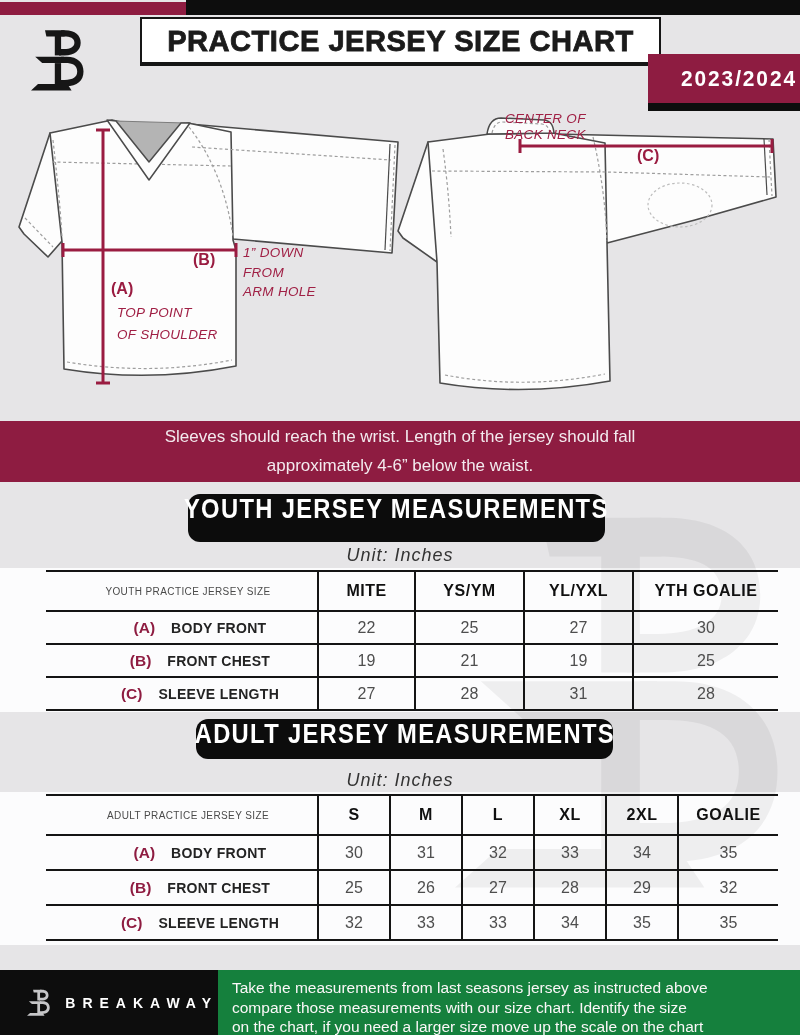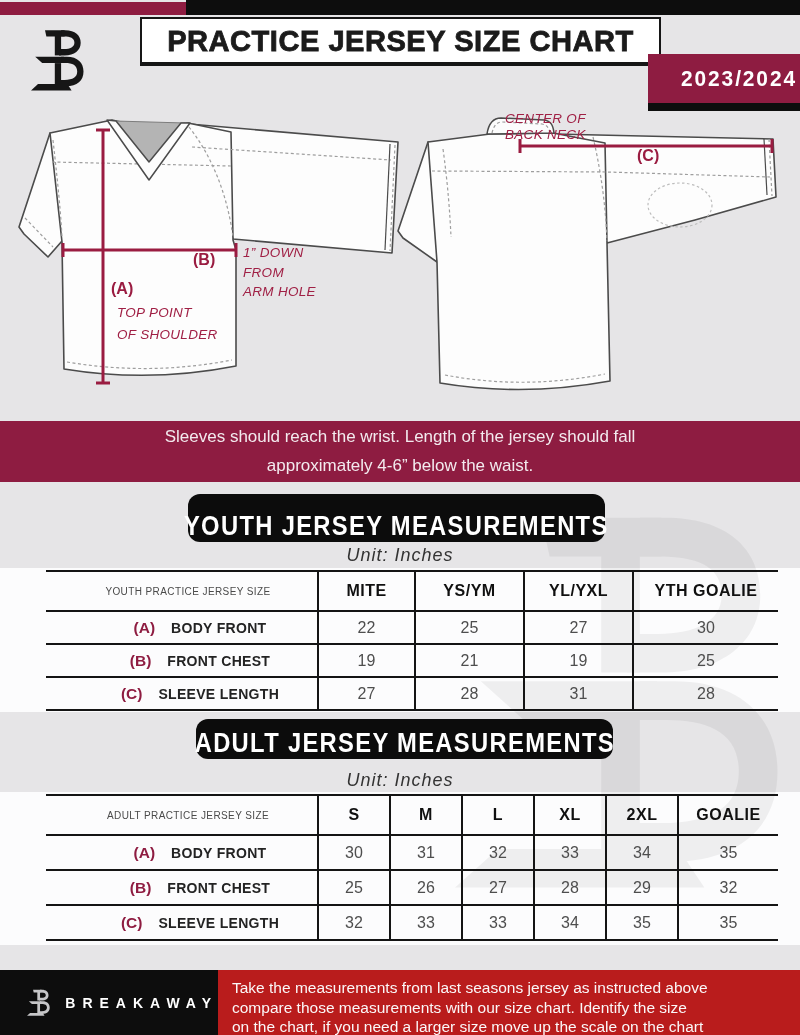--- a/index.html
+++ b/index.html
@@ -25,21 +25,21 @@
      display:inline-block;transform:scaleX(.95);white-space:nowrap;}
   .logo-svg{display:block;}
   
   .ann-key{font-size:16px;font-weight:bold;color:#9A1C41;}
   .ann-txt{font-size:13.5px;font-style:italic;color:#A02045;letter-spacing:.3px;}
   
   #notice{left:0;top:421px;width:800px;height:61px;background:#8E1C41;
      display:flex;flex-direction:column;align-items:center;justify-content:center;gap:7px;}
   #notice div{font-size:17px;color:#F3EAEE;line-height:22px;}
   
-  .sec-banner{background:#0C0C0C;border-radius:12px;display:flex;align-items:flex-end;justify-content:center;}
+  .sec-banner{background:#0C0C0C;border-radius:12px;display:flex;align-items:flex-start;justify-content:center;}
   .sec-banner span{color:#FFFFFF;font-weight:bold;font-size:27px;letter-spacing:1.5px;
      display:inline-block;transform:scaleX(.88);white-space:nowrap;}
   .unit{width:800px;text-align:center;font-size:18px;font-style:italic;color:#333333;letter-spacing:1px;}
   
   table.size-table{border-collapse:collapse;table-layout:fixed;width:732px;
      border-bottom:2px solid #141414;background:transparent;}
   table.size-table td{border-top:2px solid #141414;padding:0;text-align:center;}
   table.size-table td + td{border-left:2px solid #141414;}
   tr.hrow{height:40px;}
   tr.drow{height:33px;}
@@ -47,21 +47,21 @@
   td.first{text-align:left;}
   .col-title{font-size:10px;color:#4A4A4A;letter-spacing:.4px;padding-left:13px;display:block;}
   .shead{font-size:16px;font-weight:bold;color:#101010;letter-spacing:.5px;}
   .val{font-size:16px;color:#4E4E4E;}
   .rkey{font-size:15.5px;font-weight:bold;color:#8E1C41;margin-left:37px;}
   .rlabel{font-size:14px;font-weight:bold;color:#232323;letter-spacing:.3px;margin-left:16px;}
   
   #footer{left:0;top:970px;width:800px;height:65px;display:flex;}
   #footer-brand{width:218px;background:#0D0D0D;display:flex;align-items:center;padding-left:24px;box-sizing:border-box;gap:11px;}
   #footer-brand .brand-name{color:#FFFFFF;font-size:14px;font-weight:bold;letter-spacing:7px;white-space:nowrap;}
-  #footer-note{flex:1;background:#b91c1c;padding:8px 2px 0 14px;box-sizing:border-box;}
+  #footer-note{flex:1;background:#15803d;padding:8px 2px 0 14px;box-sizing:border-box;}
   #footer-note div{color:#FBF7F8;font-size:15.5px;line-height:19.5px;}
   .seam{fill:none;stroke:#9E9E9E;stroke-width:1.2;stroke-dasharray:3 2.5;}
   .mline{stroke:#9A1C41;stroke-width:3;fill:none;}
 </style>
 </head>
 <body>
 
 <svg width="0" height="0" style="position:absolute">
   <symbol id="bk-logo" viewBox="0 0 100 100">
     <path fill="currentColor" d="M30,6 L58,6 L58,15 L32,15 Z"></path>

